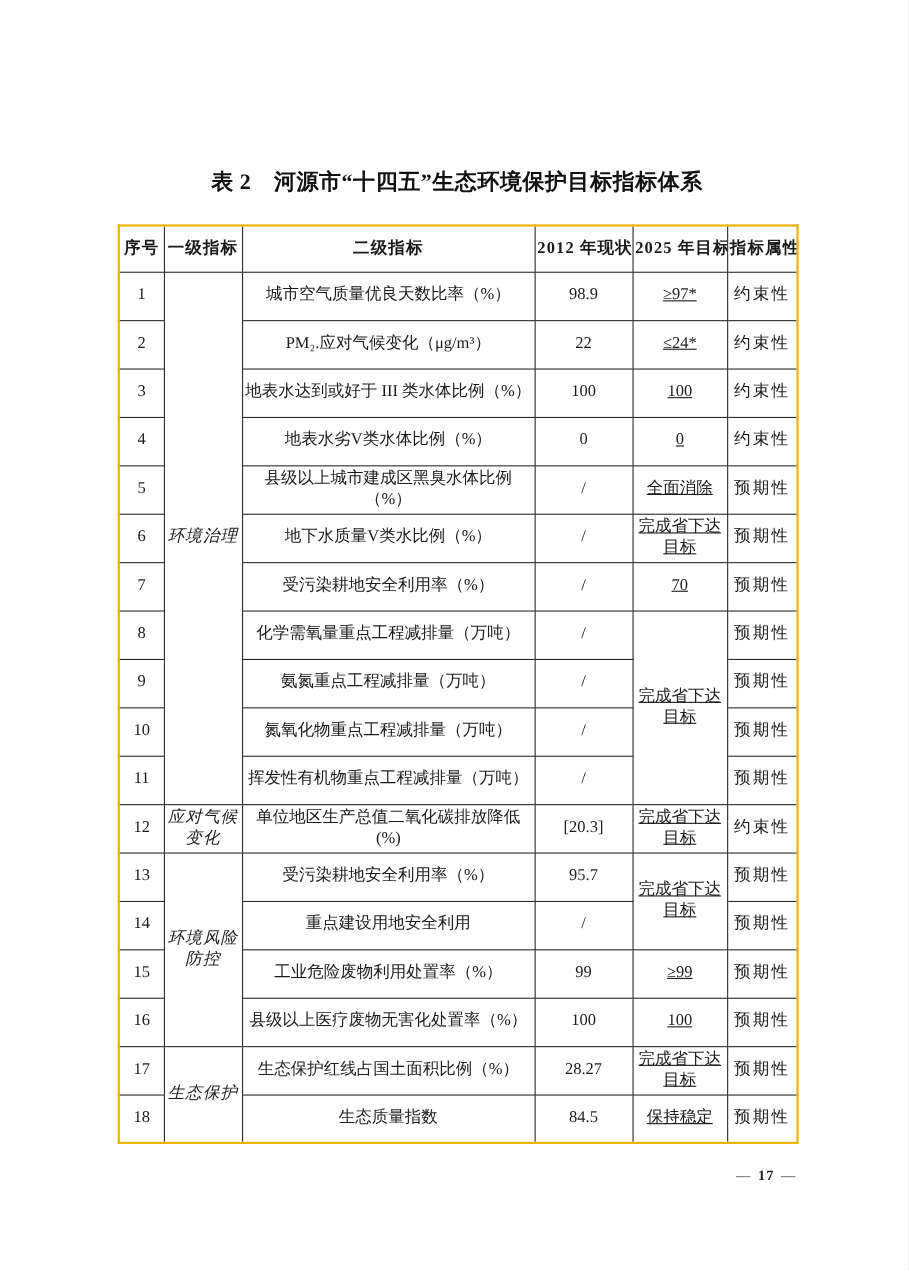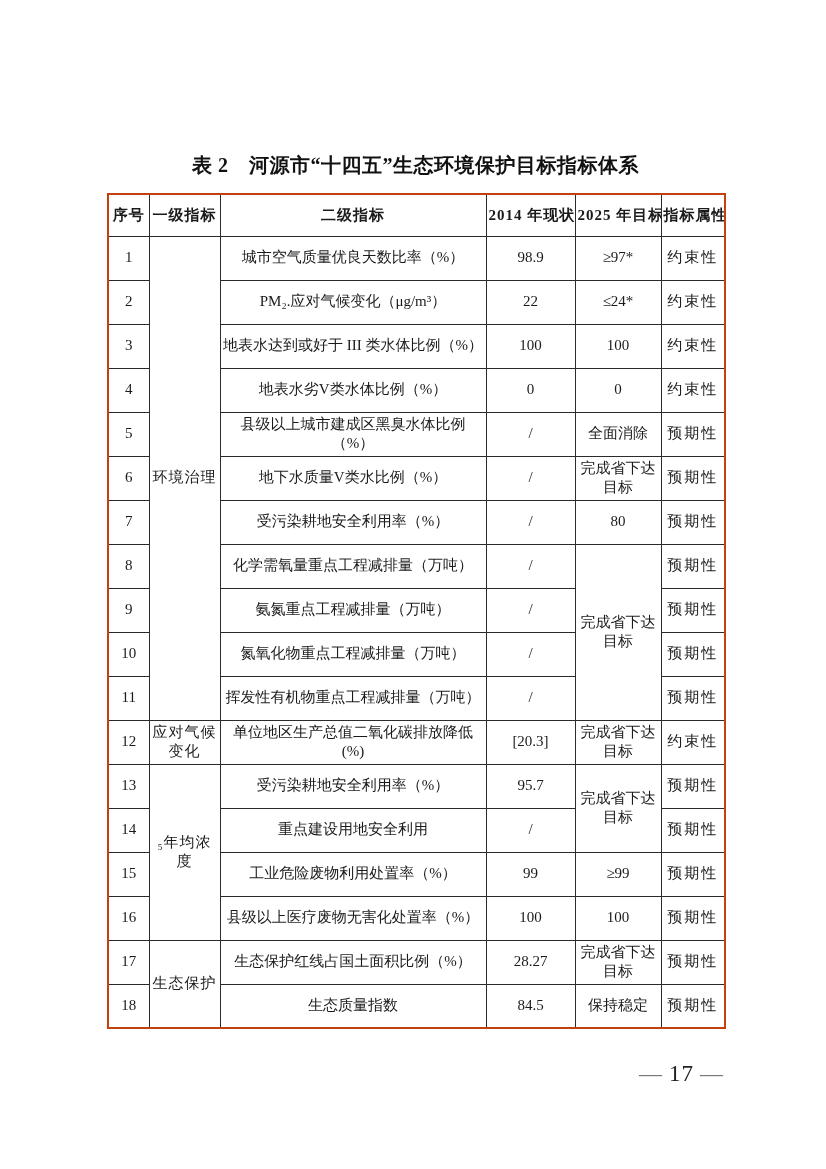--- a/index.html
+++ b/index.html
@@ -25,25 +25,25 @@
     text-align: center;
     font-size: 20px;
     font-weight: bold;
     letter-spacing: 0.5px;
     color: #111;
     white-space: nowrap;
   }
   table.indicator-table {
     position: absolute;
     left: 107px;
-    top: 193px;
+    top: 204px;
     width: 617px;
     border-collapse: collapse;
     table-layout: fixed;
-    border: 2px solid #c2410c;
+    border: 2px solid #eab308;
   }
   table.indicator-table th,
   table.indicator-table td {
     border: 1px solid #2b2b2b;
     vertical-align: middle;
     text-align: center;
     padding: 0 2px;
     font-size: 15px;
     line-height: 1.3;
     overflow: hidden;
@@ -55,44 +55,47 @@
     font-size: 15px;
     letter-spacing: 1px;
     white-space: nowrap;
   }
   td.cell-no {
     font-family: "Liberation Serif", "DejaVu Serif", serif;
     font-size: 16px;
   }
   td.cell-level1 {
     letter-spacing: 1px;
+    font-style: italic;
   }
   td.cell-indicator {
     text-align: left;
     padding-left: 4px;
     padding-right: 2px;
     font-family: Liberation Serif, serif;
   }
   td.cell-value {
     font-size: 16px;
   }
   td.cell-target {
     font-size: 15px;
+    text-decoration: underline;
   }
   td.cell-attr {
     letter-spacing: 2px;
   }
   .page-number {
     position: absolute;
     top: 1061px;
     right: 96px;
-    font-size: 23px;
+    font-size: 13px;
     letter-spacing: 1px;
     color: #222;
     white-space: nowrap;
+    font-weight: bold;
   }
   .page-number .dash {
     color: #777;
     padding: 0 6px;
   }
 </style>
 </head>
 <body>
 
 <div class="page">
@@ -106,21 +109,21 @@
       <col style="width:266px">
       <col style="width:89px">
       <col style="width:86px">
       <col style="width:64px">
     </colgroup>
     <thead>
       <tr>
         <th>序号</th>
         <th>一级指标</th>
         <th>二级指标</th>
-        <th>2014 年现状</th>
+        <th>2012 年现状</th>
         <th>2025 年目标</th>
         <th>指标属性</th>
       </tr>
     </thead>
     <tbody id="table-body">
         <tr>
           <td class="cell-no">1</td>
           <td class="cell-level1" rowspan="11">环境治理</td>
           <td class="cell-indicator">城市空气质量优良天数比率（%）</td>
           <td class="cell-value">98.9</td>
@@ -159,21 +162,21 @@
           <td class="cell-no">6</td>
           <td class="cell-indicator">地下水质量V类水比例（%）</td>
           <td class="cell-value">/</td>
           <td class="cell-target">完成省下达目标</td>
           <td class="cell-attr">预期性</td>
         </tr>
         <tr>
           <td class="cell-no">7</td>
           <td class="cell-indicator">受污染耕地安全利用率（%）</td>
           <td class="cell-value">/</td>
-          <td class="cell-target">80</td>
+          <td class="cell-target">70</td>
           <td class="cell-attr">预期性</td>
         </tr>
         <tr>
           <td class="cell-no">8</td>
           <td class="cell-indicator">化学需氧量重点工程减排量（万吨）</td>
           <td class="cell-value">/</td>
           <td class="cell-target" rowspan="4">完成省下达目标</td>
           <td class="cell-attr">预期性</td>
         </tr>
         <tr>
@@ -197,21 +200,21 @@
         <tr>
           <td class="cell-no">12</td>
           <td class="cell-level1">应对气候变化</td>
           <td class="cell-indicator">单位地区生产总值二氧化碳排放降低(%)</td>
           <td class="cell-value">[20.3]</td>
           <td class="cell-target">完成省下达目标</td>
           <td class="cell-attr">约束性</td>
         </tr>
         <tr>
           <td class="cell-no">13</td>
-          <td class="cell-level1" rowspan="4">₅年均浓度</td>
+          <td class="cell-level1" rowspan="4">环境风险防控</td>
           <td class="cell-indicator">受污染耕地安全利用率（%）</td>
           <td class="cell-value">95.7</td>
           <td class="cell-target" rowspan="2">完成省下达目标</td>
           <td class="cell-attr">预期性</td>
         </tr>
         <tr>
           <td class="cell-no">14</td>
           <td class="cell-indicator">重点建设用地安全利用</td>
           <td class="cell-value">/</td>
           <td class="cell-attr">预期性</td>

